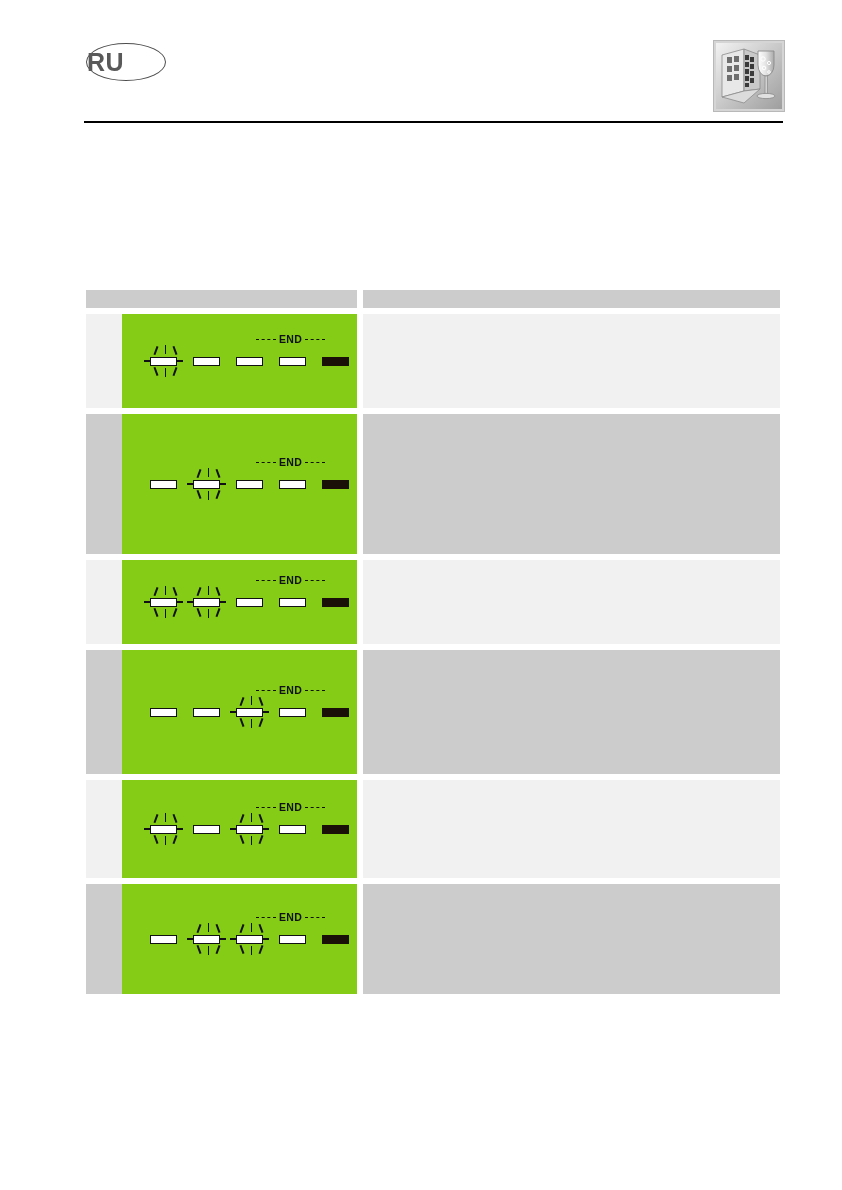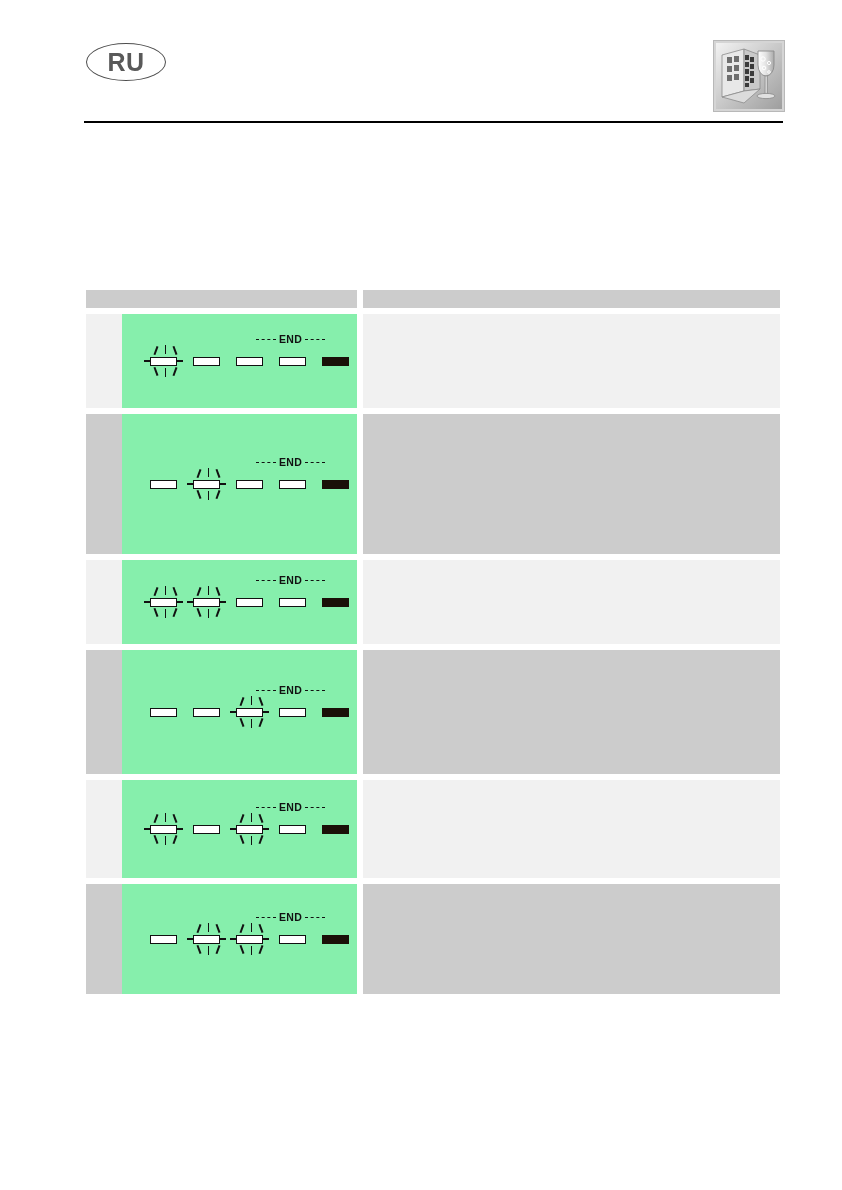--- a/index.html
+++ b/index.html
@@ -9,21 +9,21 @@
     font-family: "Liberation Sans", sans-serif;
   }
   .page { position: relative; width: 842px; height: 1190px; overflow: hidden; }
 
   
   .lang-badge {
     position: absolute; left: 86px; top: 43px;
     width: 80px; height: 38px;
     border: 1.6px solid #4d4d4d;
     border-radius: 50%;
-    display: flex; align-items: center; justify-content: center;
+    display: flex; align-items: center; justify-content: flex-start;
   }
   .lang-badge span {
     font-size: 25px; font-weight: bold; letter-spacing: .5px;
     color: #595959; line-height: 1;
   }
 
   .brand-icon {
     position: absolute; left: 713px; top: 40px;
     width: 72px; height: 72px;
     background: #d5d5d5;
@@ -38,21 +38,21 @@
   
   .table { position: absolute; left: 86px; top: 290px; width: 694px; }
 
   .thead { display: flex; height: 18px; margin-bottom: 6px; }
   .thead .th-left  { width: 271px; background: #cccccc; }
   .thead .th-gap   { width: 6px;   background: #ffffff; }
   .thead .th-right { width: 417px; background: #cccccc; }
 
   .row { display: flex; width: 694px; }
   .col-idx   { width: 36px; flex: 0 0 36px; }
-  .col-leds  { width: 235px; flex: 0 0 235px; background: #86efac;
+  .col-leds  { width: 235px; flex: 0 0 235px; background: #84cc16;
                position: relative; padding-left: 31px; }
   .col-gap   { width: 6px; flex: 0 0 6px; background: #ffffff; }
   .col-desc  { width: 417px; flex: 0 0 417px; }
 
   .row.shade-a .col-idx,
   .row.shade-a .col-desc { background: #f1f1f1; }
   .row.shade-b .col-idx,
   .row.shade-b .col-desc { background: #cccccc; }
 
   .row-sep { height: 6px; background: #ffffff; width: 694px; }

